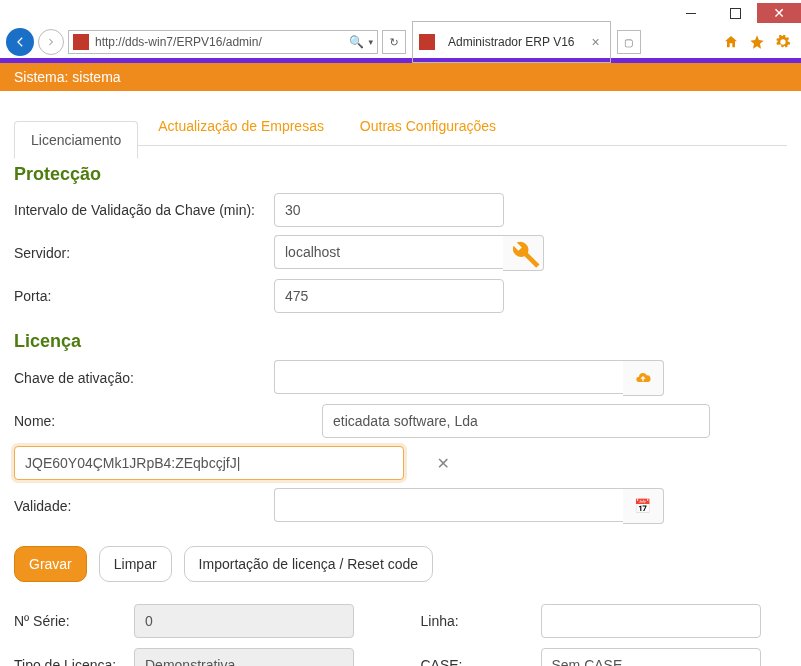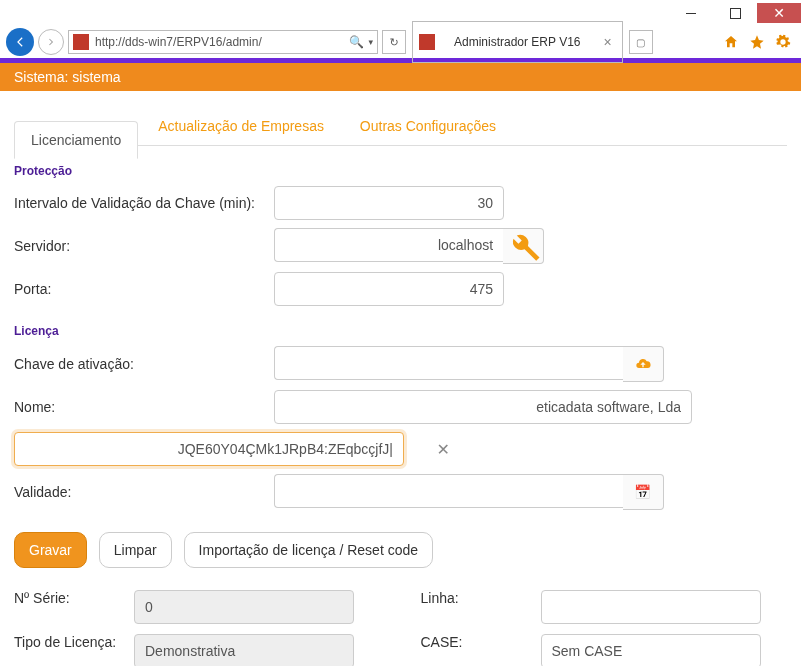--- a/index.html
+++ b/index.html
@@ -17,58 +17,58 @@
   
   .ie-bar { height:32px; background:#fff; border-bottom:5px solid #6d28d9; display:flex; align-items:center; padding:0 6px; gap:4px; }
   .ie-back { width:28px; height:28px; border-radius:50%; background:#1a6fc7; display:flex; align-items:center; justify-content:center; }
   .ie-back svg { width:14px; height:14px; fill:#fff; }
   .ie-fwd { width:24px; height:24px; border-radius:50%; border:1px solid #bbb; display:flex; align-items:center; justify-content:center; }
   .ie-fwd svg { width:10px; height:10px; fill:#999; }
   .ie-url { flex:0 0 300px; height:22px; border:1px solid #bbb; display:flex; align-items:center; font-size:12px; color:#555; padding:0 4px; gap:4px; }
   .ie-favicon { width:16px; height:16px; background:#c0392b; display:inline-block; }
   .ie-url-input { border:none; outline:none; flex:1; font-size:12px; color:#555; }
   .ie-search-btn, .ie-refresh-btn { width:22px; height:22px; border:1px solid #bbb; display:flex; align-items:center; justify-content:center; font-size:11px; color:#555; }
-  .ie-tab { height:24px; border:1px solid #bbb; display:flex; align-items:center; padding:8px 6px; gap:19px; font-size:12px; color:#333; margin-left:2px; }
+  .ie-tab { height:24px; border:1px solid #bbb; display:flex; align-items:center; padding:8px 6px; gap:13px; font-size:12px; color:#333; margin-left:2px; }
   .ie-tab-close { color:#888; font-size:14px; padding:0 4px; }
   .ie-newtab { width:22px; height:22px; border:1px solid #bbb; display:flex; align-items:center; justify-content:center; font-size:10px; color:#777; margin-left:2px; }
   .ie-right { margin-left:auto; display:flex; gap:10px; padding-right:4px; }
   .ie-icon { width:16px; height:16px; fill:#e68a00; }
 
   
   .viewport { height:calc(666px - 26px - 32px); overflow:auto; background:#fff; }
   .header-band { background:#ef8a1d; color:#fff; padding:6px 14px; font-size:14px; }
   .page-body { background:#fff; padding:10px 14px 20px; }
   .tabs { border-bottom:1px solid #ddd; margin-top:6px; }
   .tab { display:inline-block; padding:10px 16px; color:#f39c12; font-size:14px; cursor:pointer; position:relative; }
   .tab.active { color:#555; border:1px solid #ddd; border-bottom:1px solid #fff; border-top-left-radius:4px; border-top-right-radius:4px; background:#fff; position:relative; top:14px; }
 
-  h4.section { margin:18px 0 8px; font-size:12px; font-weight:600; color:#4c1d95; }
+  h4.section { margin:18px 0 8px; font-size:18px; font-weight:600; color:#4d7c0f; }
 
   .form-row { display:flex; align-items:center; margin-bottom:8px; }
   .form-label { flex:0 0 260px; color:#333; font-size:14px; }
-  .form-control { height:34px; border:1px solid #ccc; border-radius:4px; padding:0 10px; font-size:14px; color:#555; box-sizing:border-box;text-align:right; }
+  .form-control { height:34px; border:1px solid #ccc; border-radius:4px; padding:0 10px; font-size:14px; color:#555; box-sizing:border-box; }
 
   .input-group { display:flex; }
   .input-group .form-control { border-top-right-radius:0; border-bottom-right-radius:0; border-right:none; }
   .input-group-addon { width:40px; height:34px; border:1px solid #ccc; border-left:none; border-top-right-radius:4px; border-bottom-right-radius:4px; display:flex; align-items:center; justify-content:center; background:#fafafa; color:#f39c12; }
   .input-group-addon.upload svg { width:16px; height:16px; fill:#f39c12; }
   .input-group-addon.cal { color:#555; font-size:14px; }
 
   .input-focus-orange { border:1px solid #f0ad4e !important; box-shadow:0 0 0 3px rgba(240,173,78,.25); }
   .clear-inline { position:absolute; right:10px; top:50%; transform:translateY(-50%); color:#888; cursor:pointer; font-size:16px; }
   .rel { position:relative; }
 
   .btn-row { margin-top:22px; display:flex; gap:12px; }
   .btn { height:34px; padding:0 14px; border-radius:10px; font-size:14px; display:inline-flex; align-items:center; cursor:pointer; }
   .btn-primary { background:#f0941e; border:1px solid #d9820d; color:#fff; }
   .btn-default { background:#fff; border:1px solid #ccc; color:#333; }
 
   .info-grid { display:flex; gap:40px; margin-top:22px; }
   .info-col { flex:1; }
-  .info-row { display:flex; margin-bottom:10px; }
+  .info-row { display:flex; align-items:center; margin-bottom:10px; }
   .info-label { flex:0 0 120px; color:#333; }
   .info-field { height:34px; border:1px solid #ccc; border-radius:4px; background:#eee; padding:0 10px; display:flex; align-items:center; color:#555; width:220px; box-sizing:border-box; }
   .info-field.white { background:#fff; }
 </style>
 </head>
 <body>
 
 <div class="window">
 
   <div class="titlebar">
@@ -156,21 +156,21 @@
           <input class="form-control" style="width: 350px;" value="">
           <div class="input-group-addon upload">
             <svg viewBox="0 0 24 24">
                 <path d="M19 18H6a4 4 0 010-8 6 6 0 0111.5-2A5 5 0 0119 18zm-7-9l-4 4h3v4h2v-4h3z"></path>
               </svg>
           </div>
         </div>
       </div>
       <div class="form-row">
         <div class="form-label">Nome:</div>
-        <input class="form-control" style="width: 418px;" value="eticadata software, Lda">
+        <input class="form-control" style="width: 388px; margin-left: 48px;" value="eticadata software, Lda">
       </div>
       <div class="form-row">
         <div class="rel" style="width:446px">
           <input class="form-control input-focus-orange" style="width: 390px;" value="JQE60Y04ÇMk1JRpB4:ZEqbcçjfJ|">
           <span class="clear-inline">✕</span>
         </div>
       </div>
       <div class="form-row">
         <div class="form-label">Validade:</div>
         <div class="input-group" style="width:390px">

